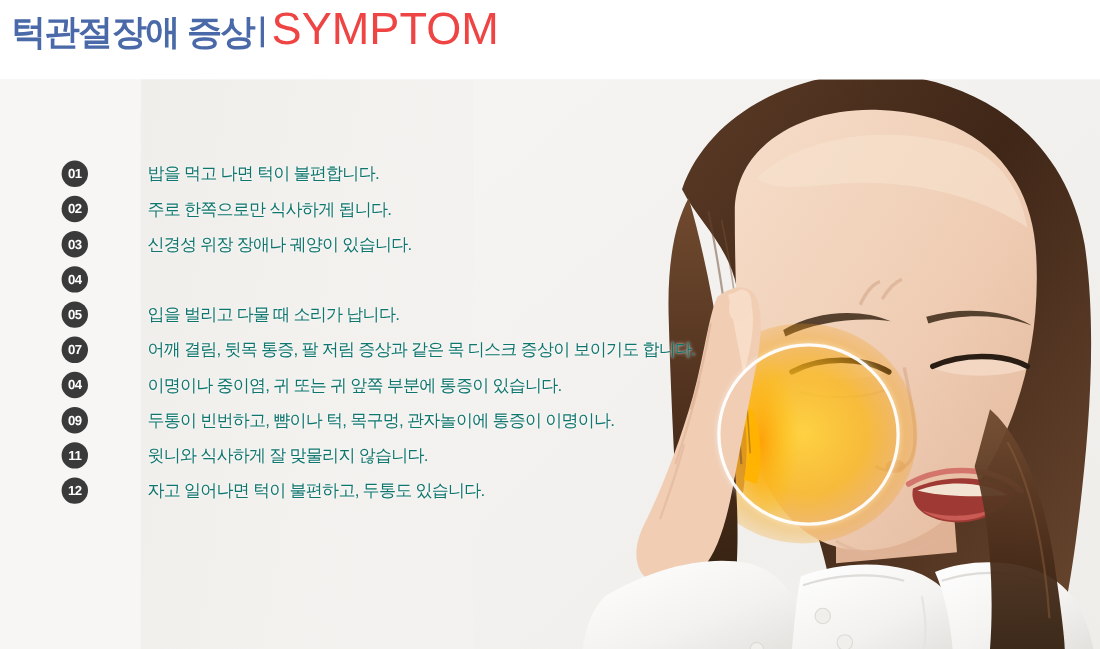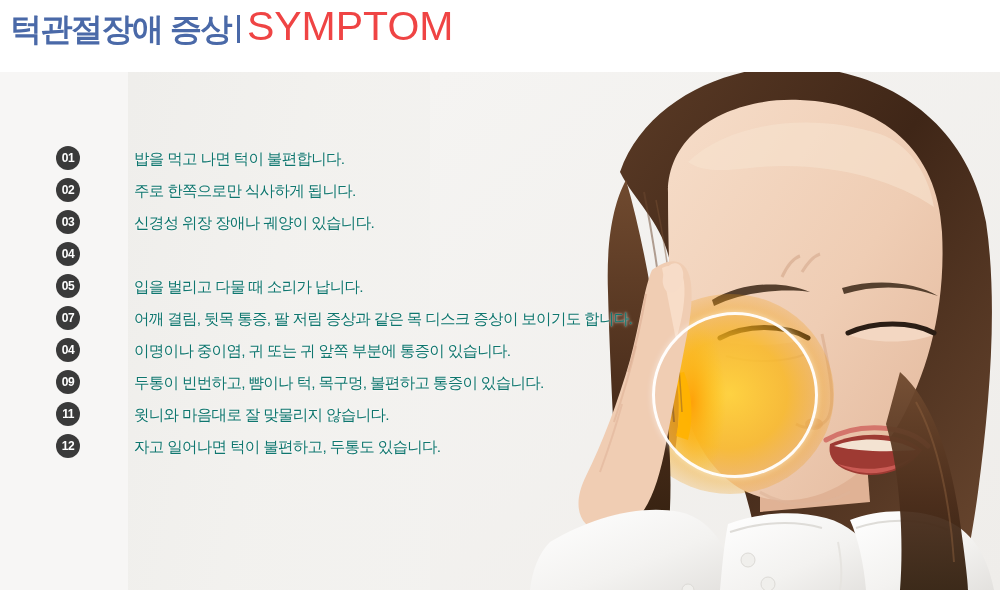--- a/index.html
+++ b/index.html
@@ -313,27 +313,27 @@
       <span class="item-text">어깨 결림, 뒷목 통증, 팔 저림 증상과 같은 목 디스크 증상이 보이기도 합니다.</span>
     </div>
 
     <div class="item">
       <span class="badge">04</span>
       <span class="item-text">이명이나 중이염, 귀 또는 귀 앞쪽 부분에 통증이 있습니다.</span>
     </div>
 
     <div class="item">
       <span class="badge">09</span>
-      <span class="item-text">두통이 빈번하고, 뺨이나 턱, 목구멍, 불편하고 통증이 있습니다.</span>
+      <span class="item-text">두통이 빈번하고, 뺨이나 턱, 목구멍, 관자놀이에 통증이 이명이나.</span>
     </div>
 
 
     <div class="item">
       <span class="badge">11</span>
-      <span class="item-text">윗니와 마음대로 잘 맞물리지 않습니다.</span>
+      <span class="item-text">윗니와 식사하게 잘 맞물리지 않습니다.</span>
     </div>
 
     <div class="item">
       <span class="badge">12</span>
       <span class="item-text">자고 일어나면 턱이 불편하고, 두통도 있습니다.</span>
     </div>
 
   </div>
 
 </div>

